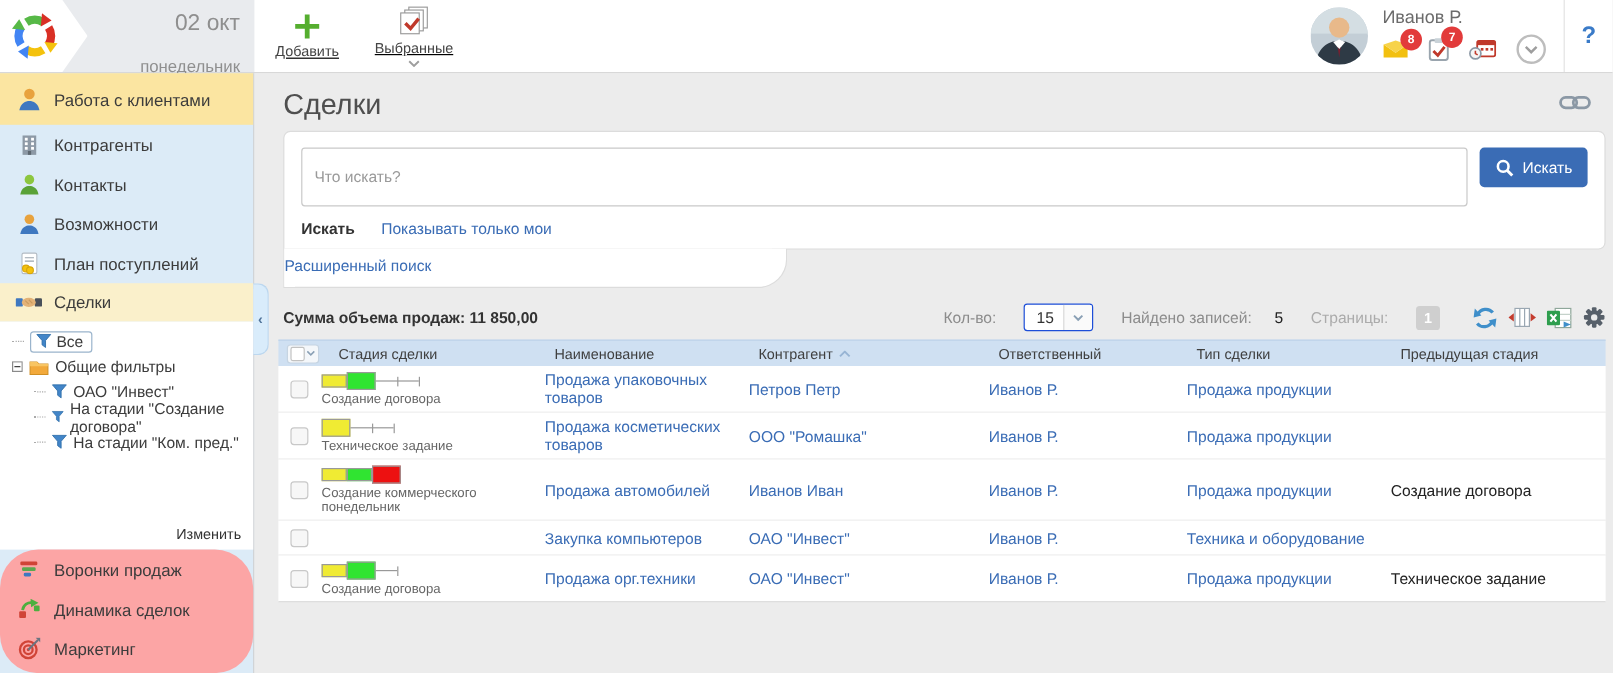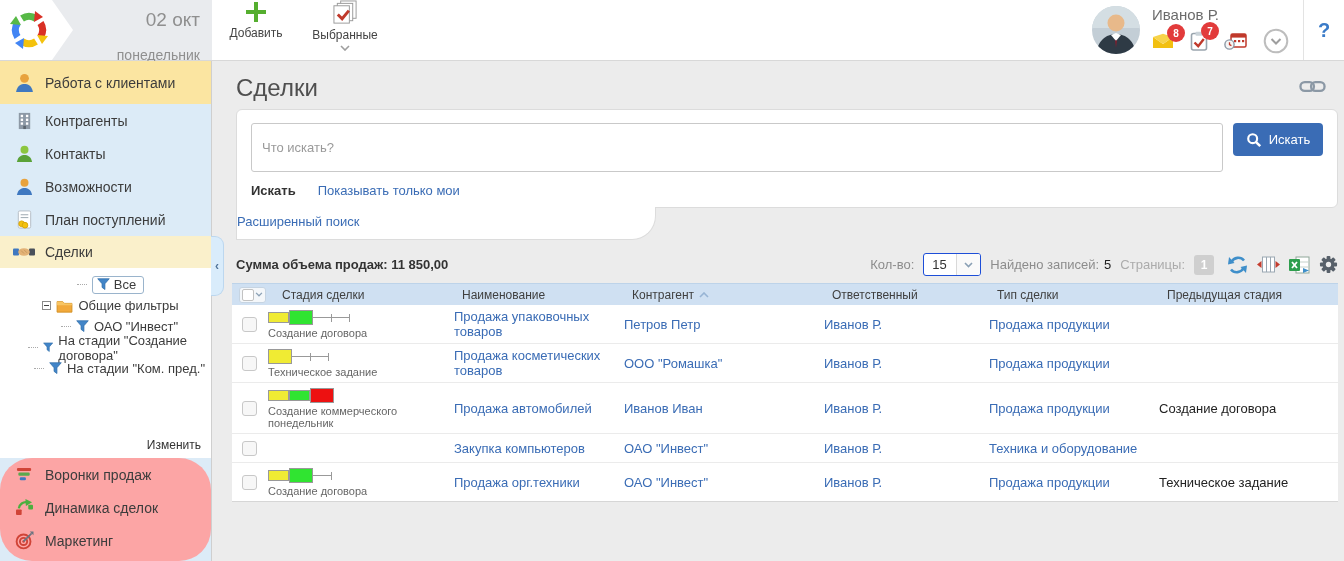--- a/index.html
+++ b/index.html
@@ -10,21 +10,21 @@
   .topbar { position:absolute; top:0; left:0; right:0; height:61px; background:#fff;
             border-bottom:1px solid #d8d8d8; display:flex; align-items:stretch; }
   .tb-left { width:212px; background:#e9ebee; position:relative; display:flex; flex-shrink:0; }
   .logo-wrap { position:absolute; left:0; top:0; width:74px; height:60px; background:#fff;
                clip-path:polygon(0 0,52px 0,73px 30px,52px 60px,0 60px);
                display:flex; align-items:center; }
   .logo-wrap svg { margin-left:9px; }
   .date-box { margin-left:auto; text-align:right; padding:9px 12px 0 0; color:#8f8f8f; }
   .date-day { font-size:19px; }
   .date-week { font-size:14px; margin-top:16px; }
-  .tb-toolbar { display:flex; align-items:flex-start; }
+  .tb-toolbar { display:flex; align-items:center;text-decoration:underline; }
   .tool-btn { width:88px; display:flex; flex-direction:column; align-items:center;
               justify-content:center; gap:2px; font-size:12px; color:#444; cursor:pointer; position:relative; }
   .tool-btn .chev { margin-top:1px; }
   .tool-sep { width:1px; background:#e3e3e3; margin:7px 0; }
   .tb-right { margin-left:auto; display:flex; align-items:center; }
   .avatar { width:48px; height:48px; border-radius:50%; overflow:hidden; flex-shrink:0; }
   .user-block { margin-left:12px; margin-right:14px; }
   .user-name { font-size:15px; color:#6b6b6b; }
   .notif-row { display:flex; align-items:center; gap:16px; margin-top:5px; }
   .notif { position:relative; cursor:pointer; display:flex; }
@@ -34,21 +34,21 @@
   .tb-div { width:1px; background:#e3e3e3; align-self:stretch; }
   .help-btn { width:40px; text-align:center; color:#3a7bc8; font-size:20px; font-weight:bold; cursor:pointer; }
 
   
   .sidebar { position:absolute; top:61px; left:0; bottom:0; width:212px; background:#dcebf7;
              border-right:1px solid #cfcfcf; display:flex; flex-direction:column; font-size:14px; color:#3c3c3c; }
   .sb-item { height:33px; display:flex; align-items:center; gap:10px; padding-left:13px; cursor:pointer; flex-shrink:0; }
   .sb-item.active { background:#fbe5a1; height:43px; }
   .sb-item.deals { background:#faf0cb; height:32px; }
   .sb-icon { width:22px; display:flex; justify-content:center; flex-shrink:0; }
-  .sb-tree { background:#fff; flex:1; padding:6px 0 0 10px; font-size:13px; display:flex; flex-direction:column; overflow:hidden;align-items:center; }
+  .sb-tree { background:#fff; flex:1; padding:6px 0 0 10px; font-size:13px; display:flex; flex-direction:column; overflow:hidden; }
   .tree-node { display:flex; align-items:center; gap:5px; height:21px; cursor:pointer; }
   .tree-node .stub { width:10px; border-top:1px dotted #aaa; flex-shrink:0; }
   .tree-node.child { margin-left:18px; }
   .tree-sel { border:1px solid #9ab4cc; border-radius:3px; padding:0 7px 1px 4px; display:flex; align-items:center; gap:4px; background:#fff; }
   .edit-link { margin-top:auto; align-self:flex-end; padding:6px 10px; font-size:12px; color:#333; cursor:pointer; }
   .sb-bottom { background:#fca5a5; padding-bottom:4px;border-radius:32px; }
   .collapse-tab { position:absolute; left:211px; top:236px; width:13px; height:60px;
                   background:#d9ecfb; border:1px solid #bcd7ef; border-left:none;
                   border-radius:0 9px 9px 0; display:flex; align-items:center; justify-content:center;
                   color:#51749a; font-size:12px; font-weight:bold; cursor:pointer; z-index:5; }
@@ -68,21 +68,21 @@
   .search-btn { width:90px; height:33px; background:#3a6cb5; border:none; border-radius:4px; color:#fff;
                 font-size:13px; display:flex; align-items:center; justify-content:center; gap:7px; cursor:pointer;
                 font-family:"Liberation Sans",sans-serif; }
   .search-links { display:flex; gap:22px; margin-top:11px; font-size:13px; align-items:baseline; }
   .b { font-weight:bold; color:#333; }
   a.lnk { color:#3a6cb5; text-decoration:none; cursor:pointer; }
   .panel-tab { width:420px; background:#fff; border:1px solid #dcdcdc; border-top:none;
                border-radius:0 0 24px 0; margin-top:-1px; padding:7px 0 10px 0; font-size:13px; }
 
   .summary-row { display:flex; align-items:center; margin:13px 6px 7px 24px; font-size:13px; color:#333; }
-  .sum-right { margin-left:auto; display:flex; align-items:center; gap:9px; color:#8c8c8c; }
+  .sum-right { margin-left:auto; display:flex; align-items:center; gap:23px; color:#8c8c8c;text-align:right; }
   .count-sel { display:flex; border:1px solid #1d4ed8; border-radius:3px; background:#fff; overflow:hidden; cursor:pointer; }
   .count-val { padding:3px 8px; color:#333; min-width:32px; }
   .count-arr { width:24px; border-left:1px solid #d9d9d9; background:#fafafa; display:flex; align-items:center; justify-content:center; }
   .found-val { color:#222; margin-left:-4px; }
   .pages-lbl { color:#ababab; }
   .page-badge { width:20px; height:20px; background:#cfcfcf; color:#fff; font-weight:bold; font-size:12px;
                 border-radius:3px; display:flex; align-items:center; justify-content:center; }
   .icon-btns { display:flex; align-items:center; gap:9px; margin-left:4px; }
   .icon-btns > span { cursor:pointer; display:flex; }
 

